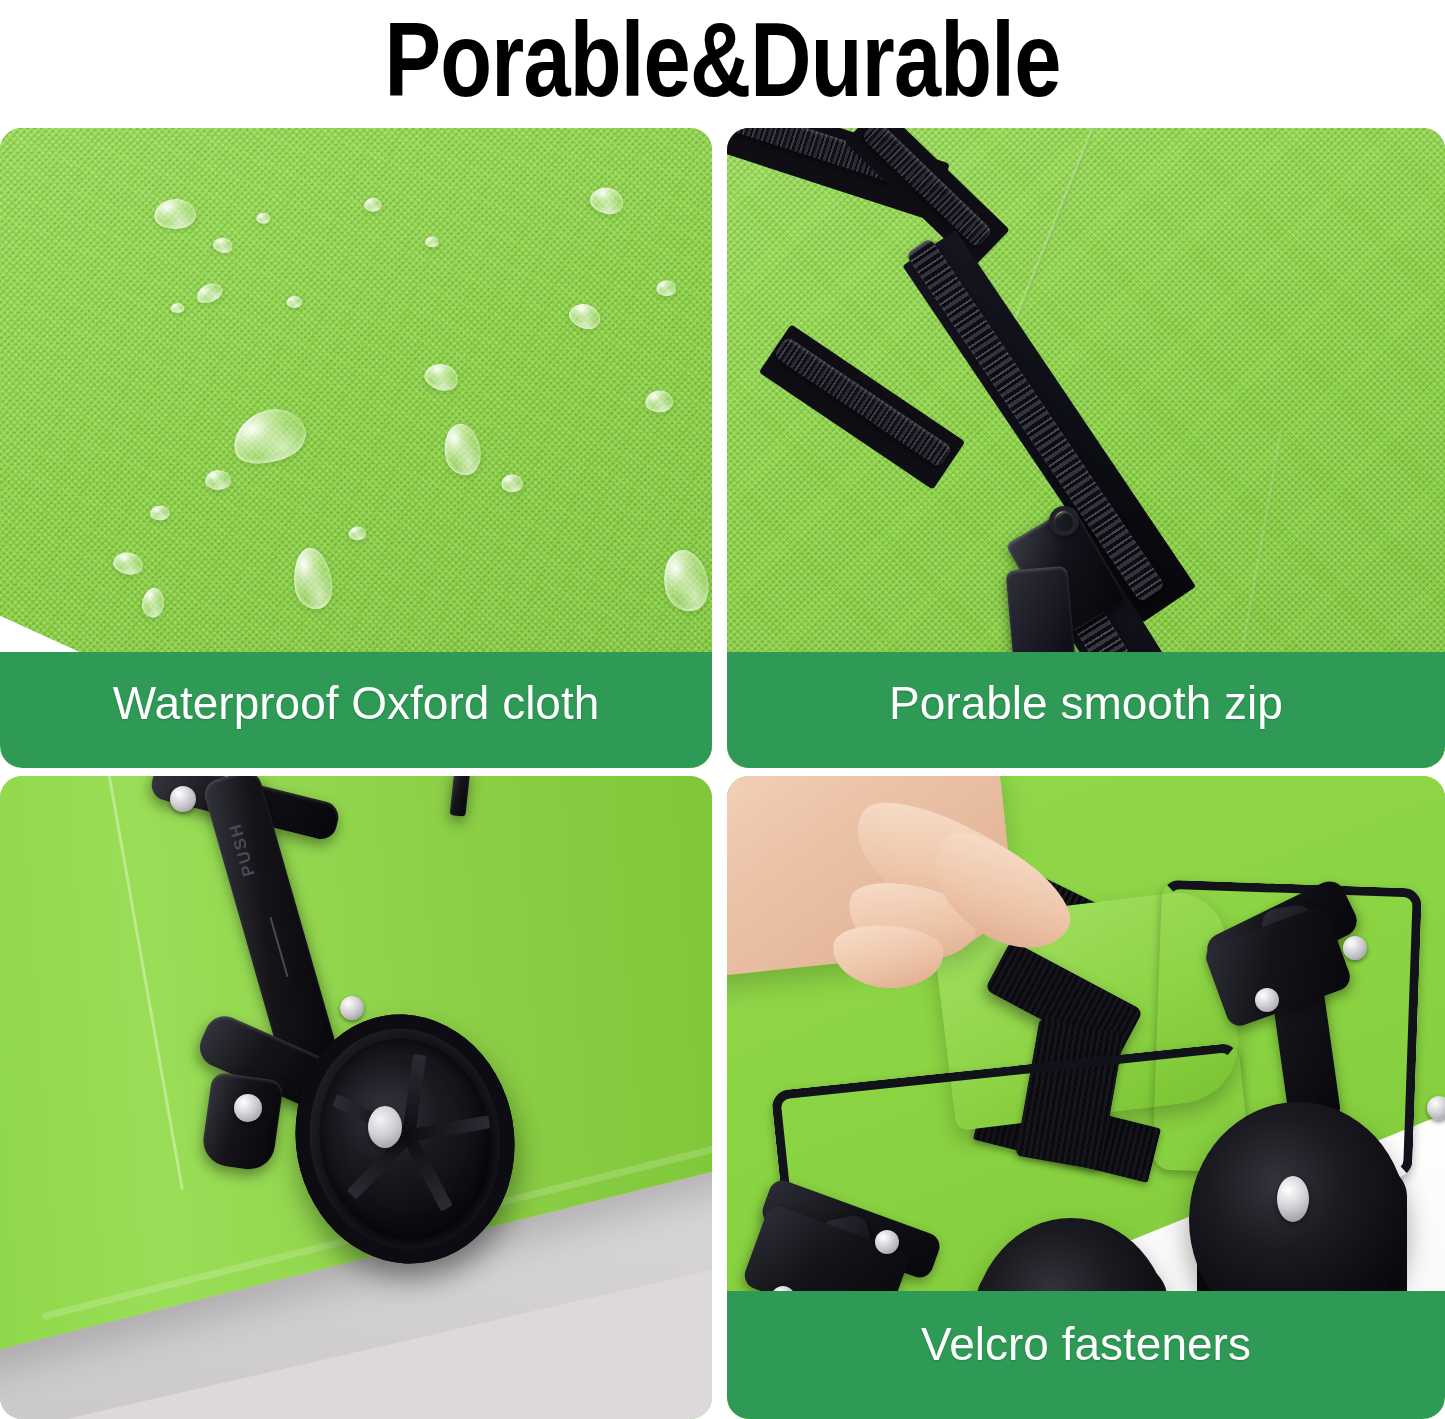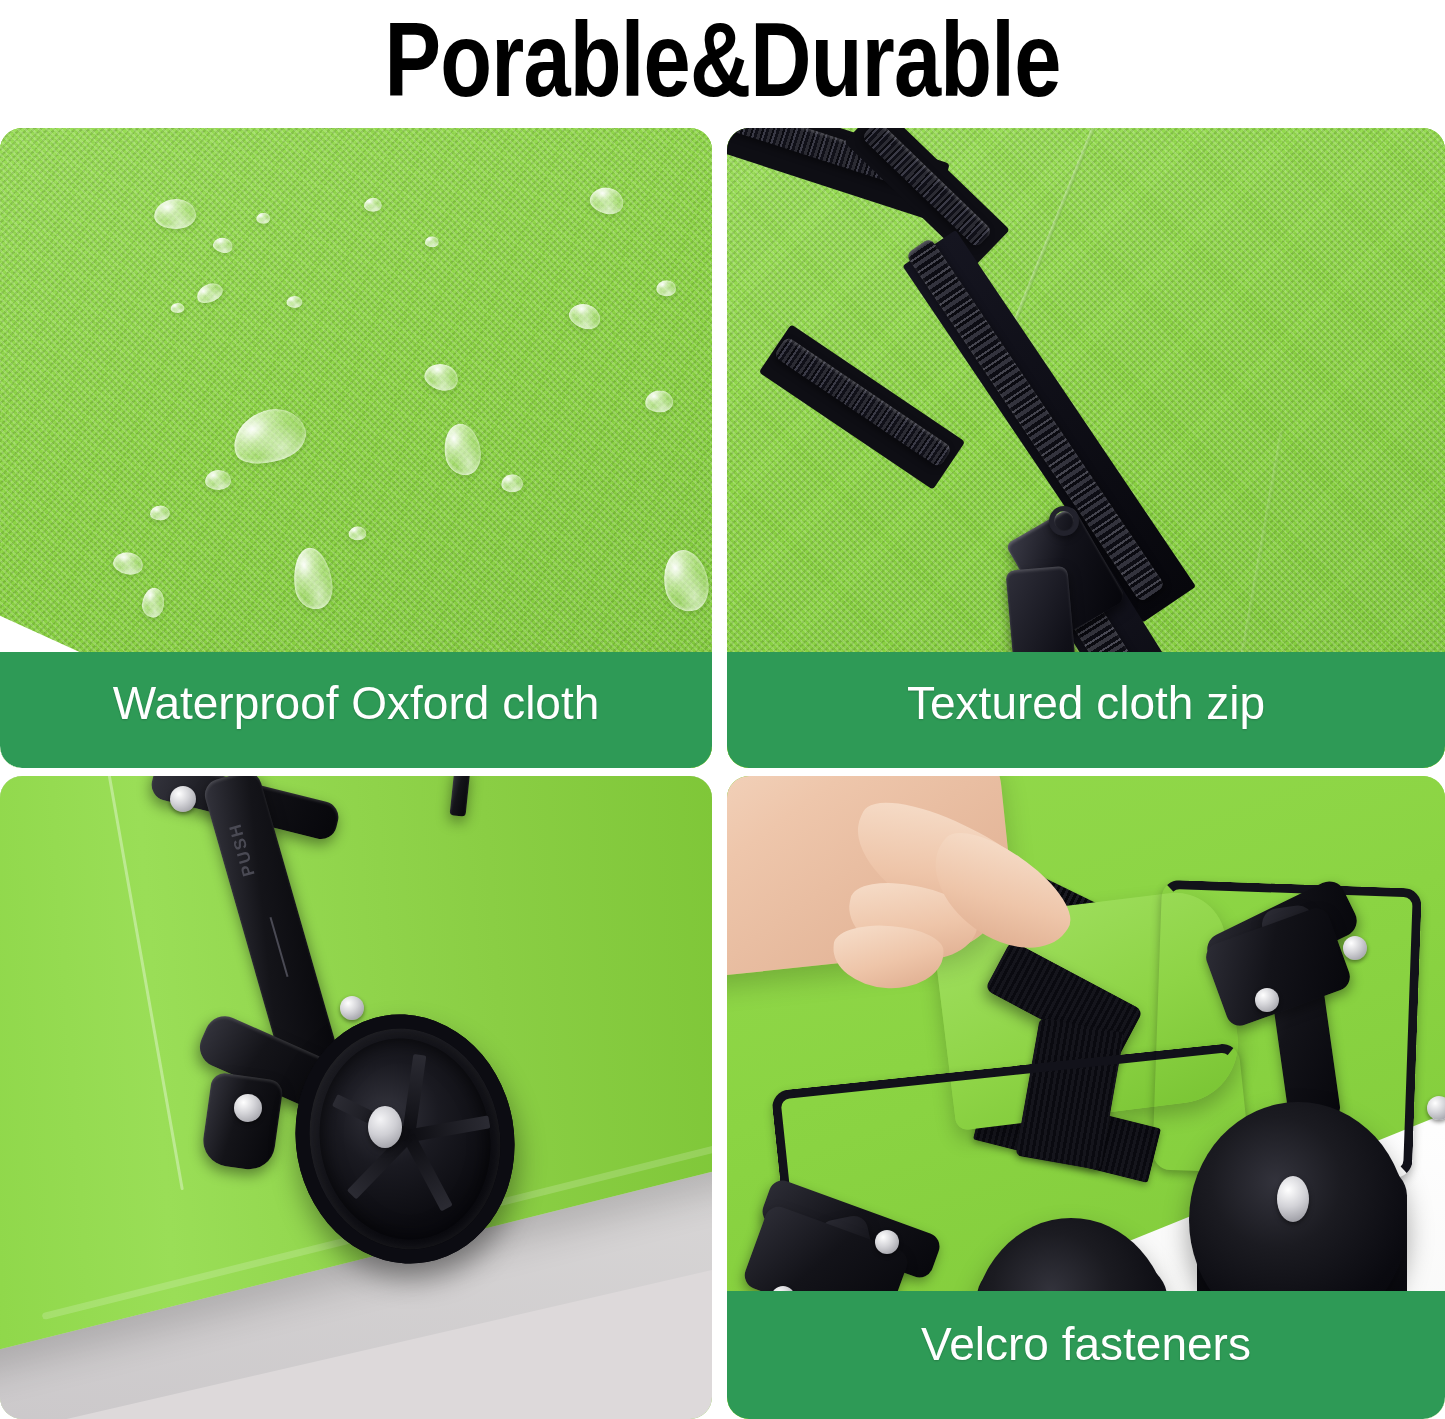--- a/index.html
+++ b/index.html
@@ -402,21 +402,21 @@
         <div class="zip-tape" style="left:300px;top:430px;width:70px;height:280px;transform:rotate(-32deg);transform-origin:top center;"></div>
         <div class="zip-teeth" style="left:306px;top:430px;width:34px;height:270px;transform:rotate(-32deg);transform-origin:top center;
                     background: repeating-linear-gradient(0deg,#36363f 0 4px,#0a0a10 4px 7px,#4a4a55 7px 9px,#0d0d14 9px 13px);"></div>
 
         <div class="zip-slider" style="left:300px;top:390px;width:78px;height:108px;transform:rotate(-30deg);"></div>
 
         <div class="zip-pull" style="left:286px;top:440px;width:62px;height:178px;transform:rotate(-5deg);"></div>
         <div class="zip-ring" style="left:290px;top:560px;width:52px;height:52px;"></div>
         <div class="zip-ring" style="left:322px;top:378px;width:30px;height:30px;border-width:5px;border-color:#22222c;"></div>
       </div>
-      <div class="caption">Textured cloth zip</div>
+      <div class="caption">Porable smooth zip</div>
     </div>
 
     <div class="panel bl">
       <div class="photo" style="background:#ddd9da;">
         <div class="floor"></div>
 
         <div class="bagbody">
           <div class="bagseam" style="left:300px;top:20px;width:3px;height:430px;transform:rotate(4deg);"></div>
           <div class="bagseam" style="left:430px;top:0px;width:3px;height:470px;transform:rotate(2deg);opacity:.6;"></div>
           <div class="bagseam" style="left:120px;bottom:18px;width:700px;height:7px;border-radius:4px;opacity:.5;"></div>

